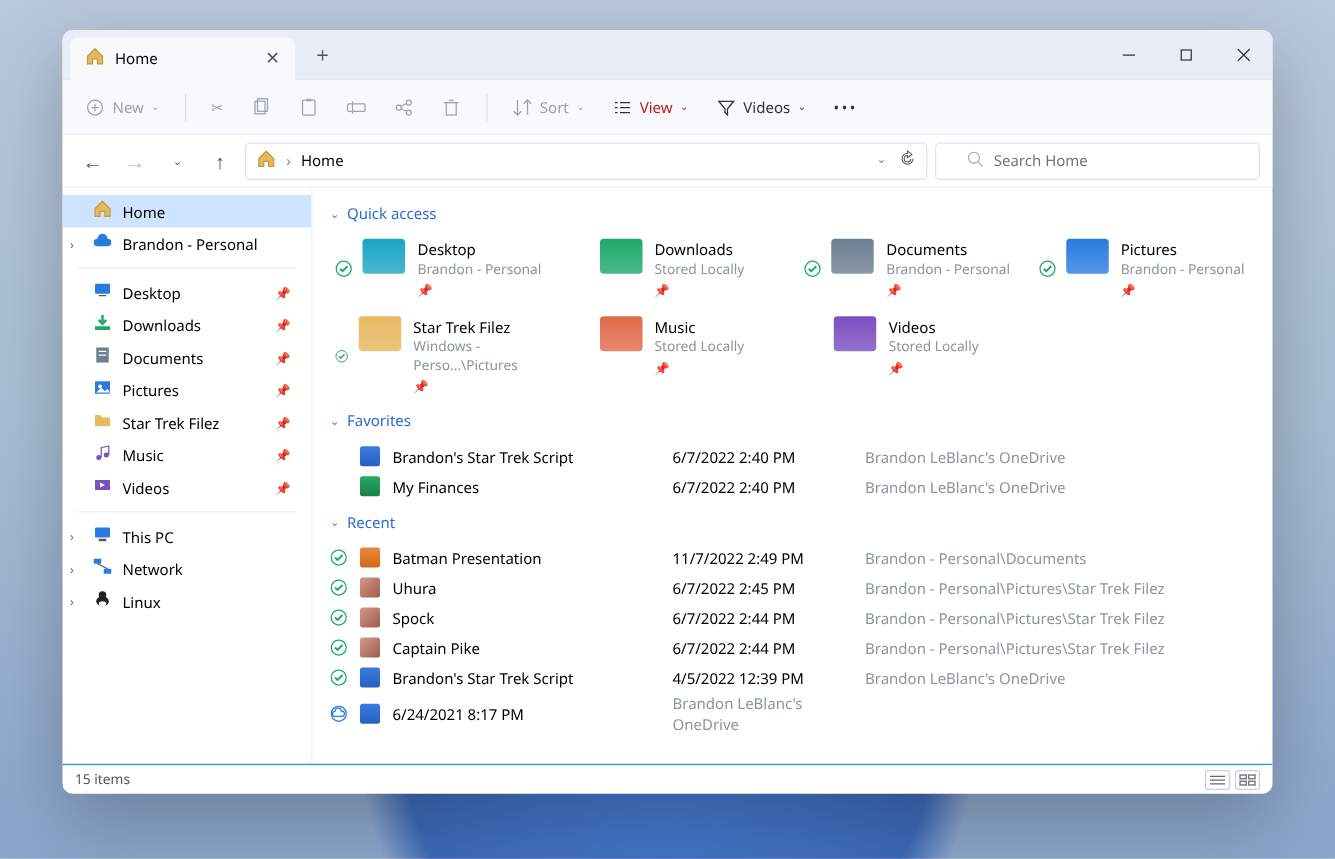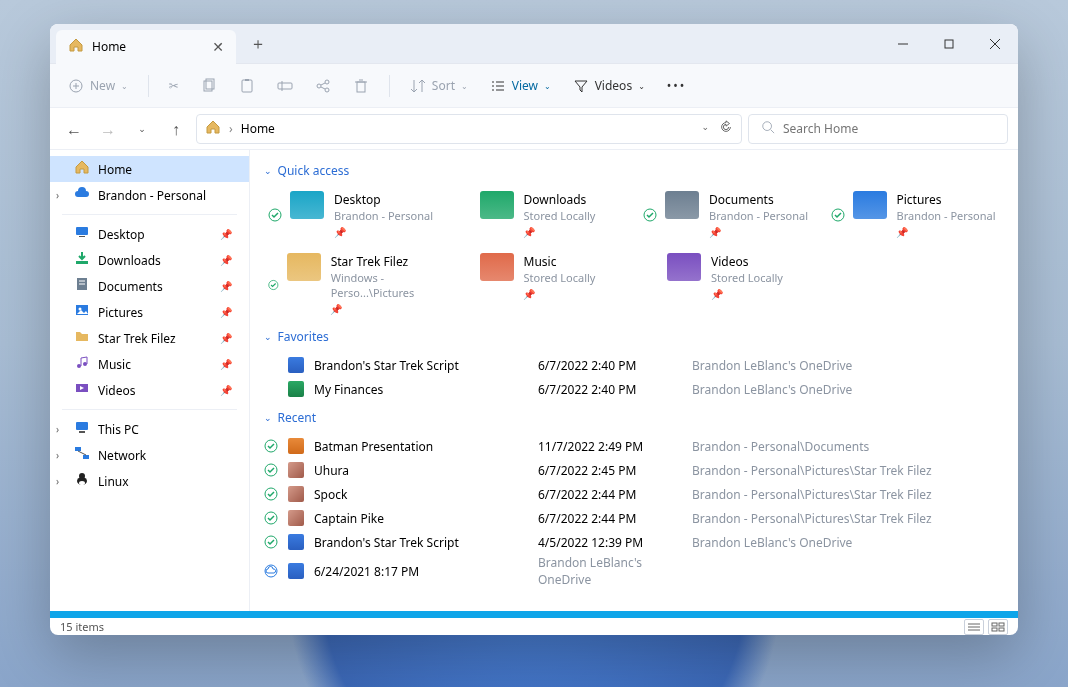--- a/index.html
+++ b/index.html
@@ -50,21 +50,21 @@
     background: #fff; border-bottom: 1px solid #eceff5;
   }
   .nav-btn { width: 28px; height: 28px; display: flex; align-items: center; justify-content: center; border-radius: 4px; cursor: pointer; color: #555; }
   .addr-box {
     flex: 1; display: flex; align-items: center; gap: 8px; height: 30px;
     border: 1px solid #dfe4ec; border-radius: 4px; padding: 0 8px; font-size: 12px;
   }
   .addr-actions { margin-left: auto; display: flex; gap: 10px; color: #666; }
   .search-box {
     width: 260px; height: 30px; border: 1px solid #dfe4ec; border-radius: 4px;
-    display: flex; align-items: center; gap: 8px; padding: 0 12px; font-size: 12px; color: #9aa3b0;
+    display: flex; align-items: center; gap: 8px; padding: 0 24px; font-size: 12px; color: #9aa3b0;
   }
   .search-box input { border: none; outline: none; flex: 1; font-size: 12px; }
   
   .body { flex: 1; display: flex; overflow: hidden; }
   .sidebar { width: 200px; border-right: 1px solid #eceff5; padding: 6px 0; overflow-y: auto; }
   .sb-item {
     display: flex; align-items: center; gap: 8px; height: 26px; padding: 0 16px;
     font-size: 12px; cursor: pointer;
   }
   .sb-item.home { background: #cfe4ff; }
@@ -86,21 +86,21 @@
     align-items: center; height: 24px; font-size: 12px; gap: 4px; cursor: pointer;
   }
   .row .loc { color: #8b94a1; }
   .file-icon { width: 16px; height: 16px; border-radius: 2px; }
   .doc-blue { background: linear-gradient(#3a7be0,#2a5fc0); }
   .doc-green { background: linear-gradient(#2aa864,#1a8148); }
   .doc-orange { background: linear-gradient(#e88a3a,#d06a1a); }
   .img-thumb { background: linear-gradient(135deg,#d49a8a,#a05a4a); }
   
   .statusbar {
-    height: 24px; border-top: 7px solid #0ea5e9; display: flex; align-items: center;
+    height: 24px; border-top: 1px solid #0ea5e9; display: flex; align-items: center;
     padding: 0 10px; font-size: 11px; color: #555;
   }
   .view-toggle { margin-left: auto; display: flex; gap: 4px; }
   .vt-btn { width: 20px; height: 16px; border: 1px solid #c9d0db; border-radius: 2px; cursor: pointer; }
 </style>
 </head>
 <body>
 
 <div class="bg-swirl"></div>
 
@@ -189,21 +189,21 @@
     <div class="tb-btn">
       <svg class="icon16" viewBox="0 0 16 16">
           <line x1="4" y1="2" x2="4" y2="14" stroke="#9aa3b0"></line>
           <polyline points="1,11 4,14 7,11" fill="none" stroke="#9aa3b0"></polyline>
           <line x1="12" y1="2" x2="12" y2="14" stroke="#9aa3b0"></line>
           <polyline points="9,5 12,2 15,5" fill="none" stroke="#9aa3b0"></polyline>
         </svg>
       <span>Sort</span>
       <span style="font-size:8px">⌄</span>
     </div>
-    <div class="tb-btn" style="color:#0369a1">
+    <div class="tb-btn" style="color:#b91c1c">
       <svg class="icon16" viewBox="0 0 16 16">
           <line x1="2" y1="4" x2="4" y2="4" stroke="#333"></line>
           <line x1="6" y1="4" x2="14" y2="4" stroke="#333"></line>
           <line x1="2" y1="8" x2="4" y2="8" stroke="#333"></line>
           <line x1="6" y1="8" x2="14" y2="8" stroke="#333"></line>
           <line x1="2" y1="12" x2="4" y2="12" stroke="#333"></line>
           <line x1="6" y1="12" x2="14" y2="12" stroke="#333"></line>
         </svg>
       <span>View</span>
       <span style="font-size:8px">⌄</span>

